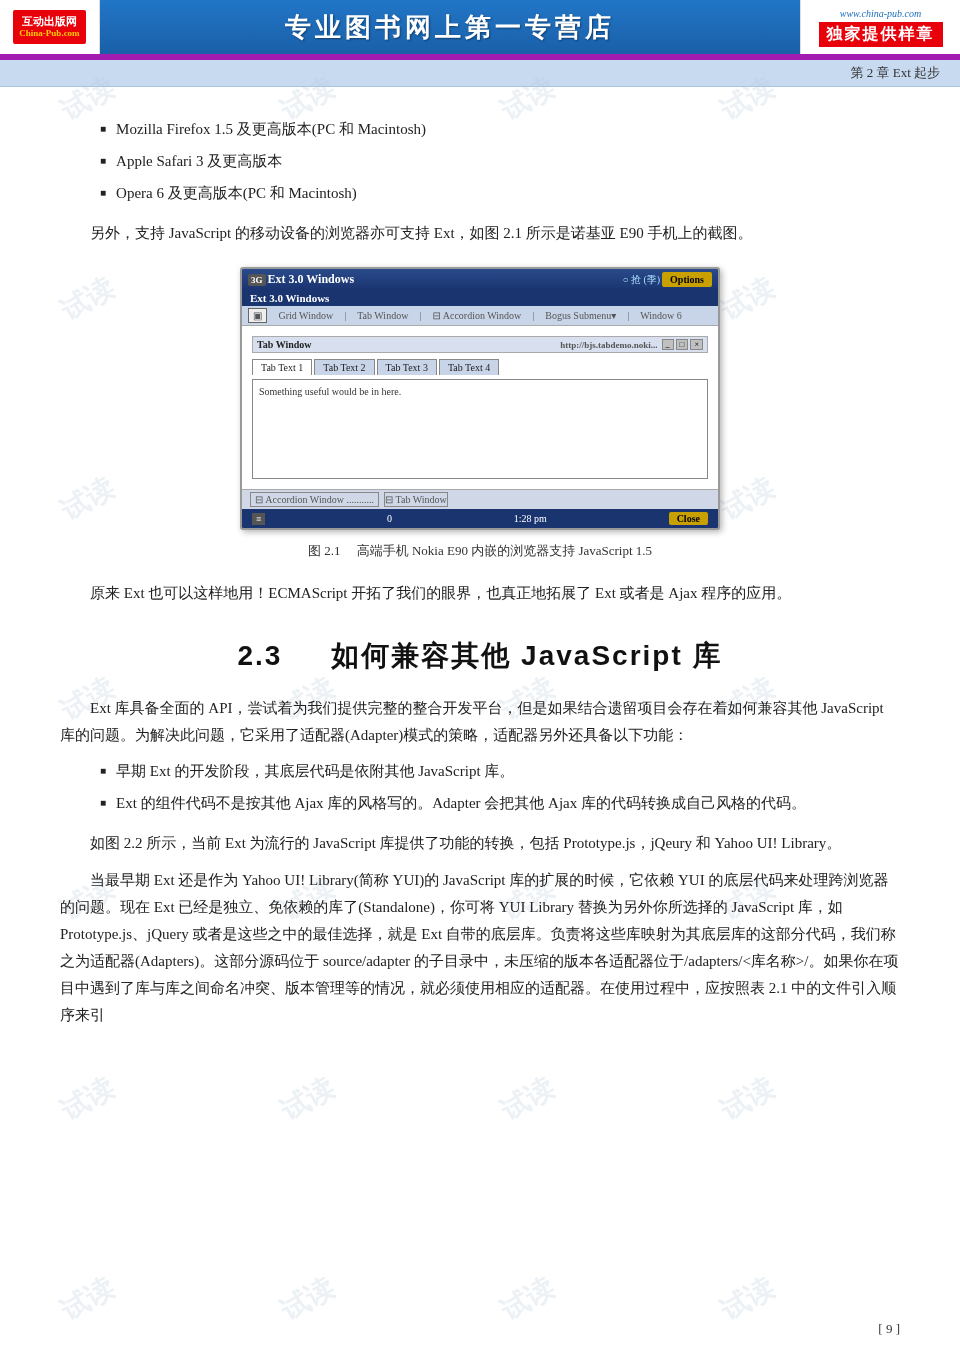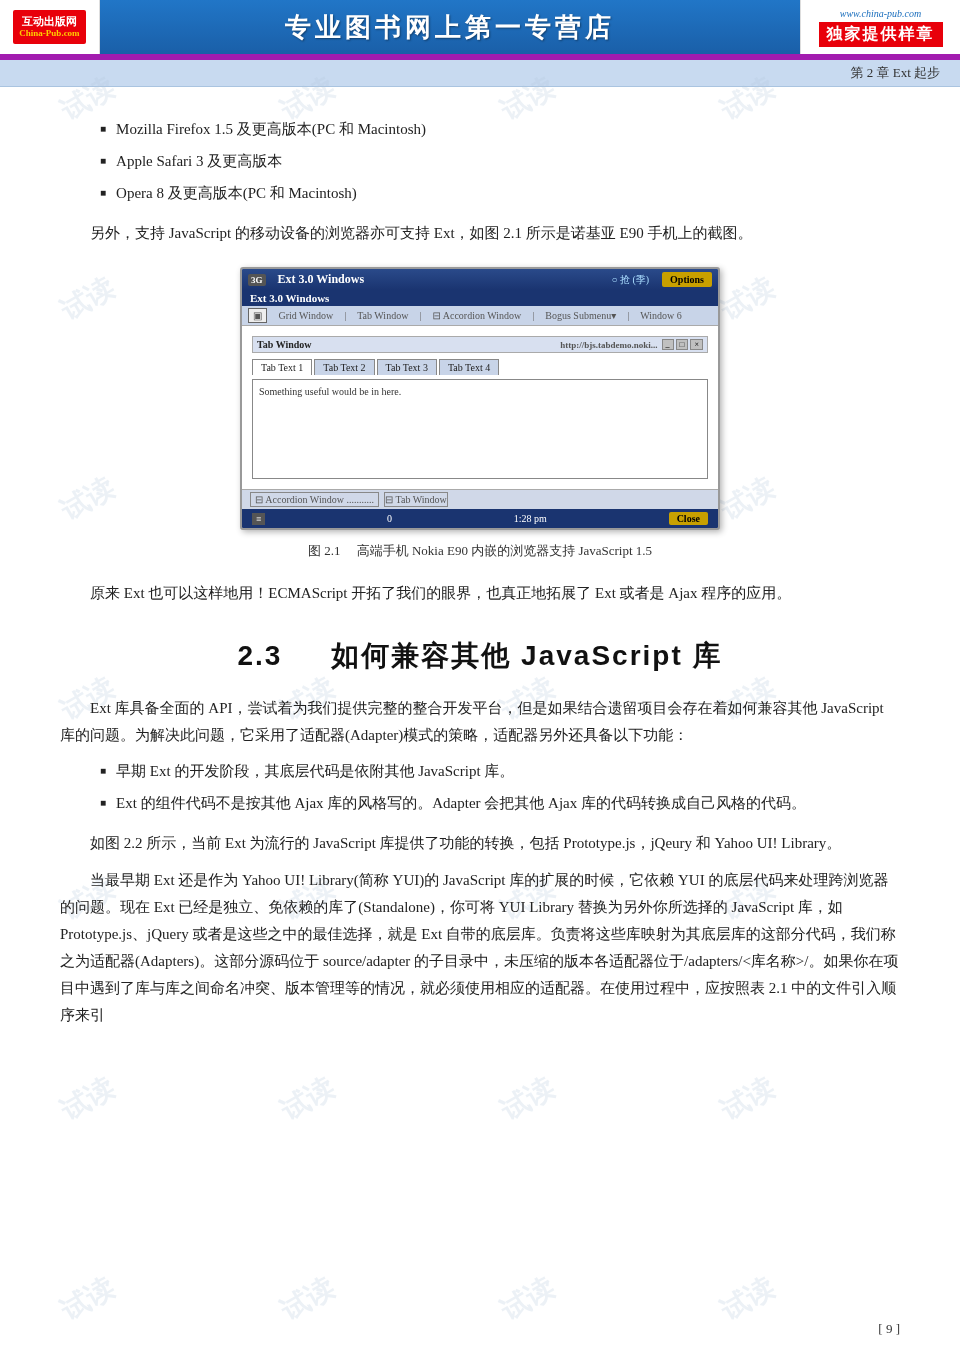--- a/index.html
+++ b/index.html
@@ -178,38 +178,38 @@
       align-items: center;
       padding: 3px 6px;
       justify-content: space-between;
     }
     .nokia-title-left {
       color: #fff;
       font-size: 11px;
       font-weight: bold;
       display: flex;
       align-items: center;
-      gap: 12px;
+      gap: 2px;
     }
     .nokia-3g {
       background: #555;
       color: #fff;
       font-size: 9px;
       padding: 1px 3px;
       border-radius: 2px;
     }
     .nokia-title-main {
       color: #fff;
       font-size: 12px;
       font-weight: bold;
     }
     .nokia-title-right {
       display: flex;
       align-items: center;
-      gap: 13px;
+      gap: 2px;
     }
     .nokia-signal {
       color: #adf;
       font-size: 10px;
     }
     .nokia-options-btn {
       background: #c8a000;
       color: #000;
       font-size: 10px;
       font-weight: bold;
@@ -400,21 +400,21 @@
 <div class="main-content">
 
   <ul class="bullet-list">
     <li>
       <span>Mozilla Firefox 1.5 及更高版本(PC 和 Macintosh)</span>
     </li>
     <li>
       <span>Apple Safari 3 及更高版本</span>
     </li>
     <li>
-      <span>Opera 8 及更高版本(PC 和 Macintosh)</span>
+      <span>Opera 6 及更高版本(PC 和 Macintosh)</span>
     </li>
   </ul>
 
   <p class="para">另外，支持 JavaScript 的移动设备的浏览器亦可支持 Ext，如图 2.1 所示是诺基亚 E90 手机上的截图。</p>
 
   <div class="figure-container">
     <div class="nokia-screen">
 
       <div class="nokia-title-bar">
         <div class="nokia-title-left">

